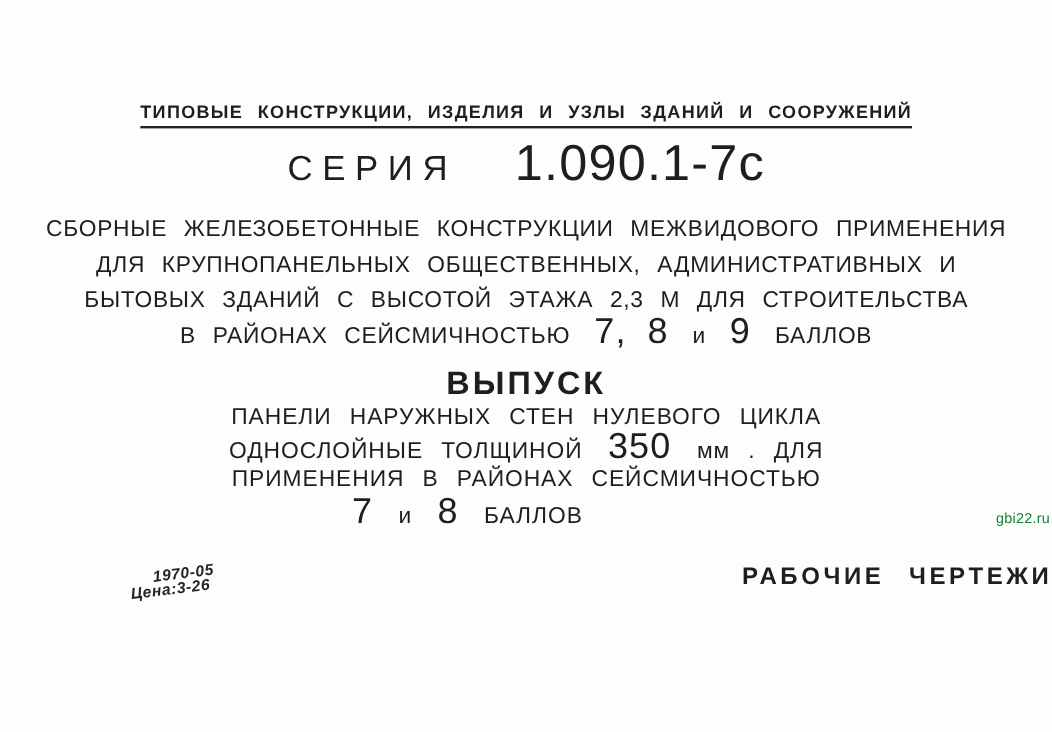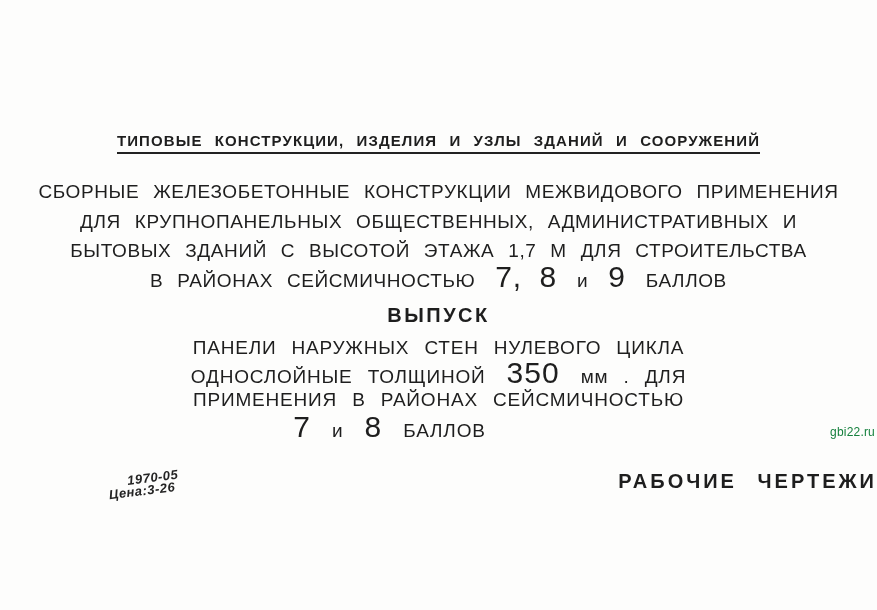--- a/index.html
+++ b/index.html
@@ -12,21 +12,20 @@
     font-family: "Liberation Sans", sans-serif;
     color: #1e1e1e;
     -webkit-font-smoothing: antialiased;
   }
 
   
   .header-wrap {
     position: absolute;
     top: 85px; left: 0; width: 100%;
     text-align: center;
-    margin-top: 47px;
   }
   .header-text {
     display: inline-block;
     font-size: 15px;
     font-weight: 700;
     letter-spacing: 1.1px;
     word-spacing: 7px;
     padding-bottom: 3px;
     border-bottom: 2px solid #222;
     white-space: nowrap;
@@ -80,21 +79,21 @@
   
   .issue-title-row {
     position: absolute;
     top: 304px; left: 0; width: 100%;
     display: flex;
     justify-content: center;
     align-items: baseline;
     gap: 42px;
   }
   .issue-label {
-    font-size: 20px;
+    font-size: 27px;
     font-weight: 700;
     letter-spacing: 2.5px;
     white-space: nowrap;
   }
   .issue-number {
     font-size: 30px;
     font-weight: 700;
     letter-spacing: 4px;
     white-space: nowrap;
   }
@@ -149,24 +148,28 @@
 </style>
 </head>
 <body>
 
 <div class="page">
 
   <div class="header-wrap">
     <span class="header-text">ТИПОВЫЕ КОНСТРУКЦИИ, ИЗДЕЛИЯ И УЗЛЫ ЗДАНИЙ И СООРУЖЕНИЙ</span>
   </div>
 
+  <div class="series-row">
+    <span class="series-label">СЕРИЯ</span>
+    <span class="series-number">1.090.1-7с</span>
+  </div>
 
   <div class="t-line t1">СБОРНЫЕ ЖЕЛЕЗОБЕТОННЫЕ КОНСТРУКЦИИ МЕЖВИДОВОГО ПРИМЕНЕНИЯ</div>
   <div class="t-line t2">ДЛЯ КРУПНОПАНЕЛЬНЫХ ОБЩЕСТВЕННЫХ, АДМИНИСТРАТИВНЫХ И</div>
-  <div class="t-line t3">БЫТОВЫХ ЗДАНИЙ С ВЫСОТОЙ ЭТАЖА 1,7 М ДЛЯ СТРОИТЕЛЬСТВА</div>
+  <div class="t-line t3">БЫТОВЫХ ЗДАНИЙ С ВЫСОТОЙ ЭТАЖА 2,3 М ДЛЯ СТРОИТЕЛЬСТВА</div>
   <div class="t-line t4">
     <span class="seg">В РАЙОНАХ СЕЙСМИЧНОСТЬЮ</span>
     <span class="big-num">7, 8</span>
     <span class="seg">и</span>
     <span class="big-num">9</span>
     <span class="seg">БАЛЛОВ</span>
   </div>
 
   <div class="issue-title-row">
     <span class="issue-label">ВЫПУСК</span>

